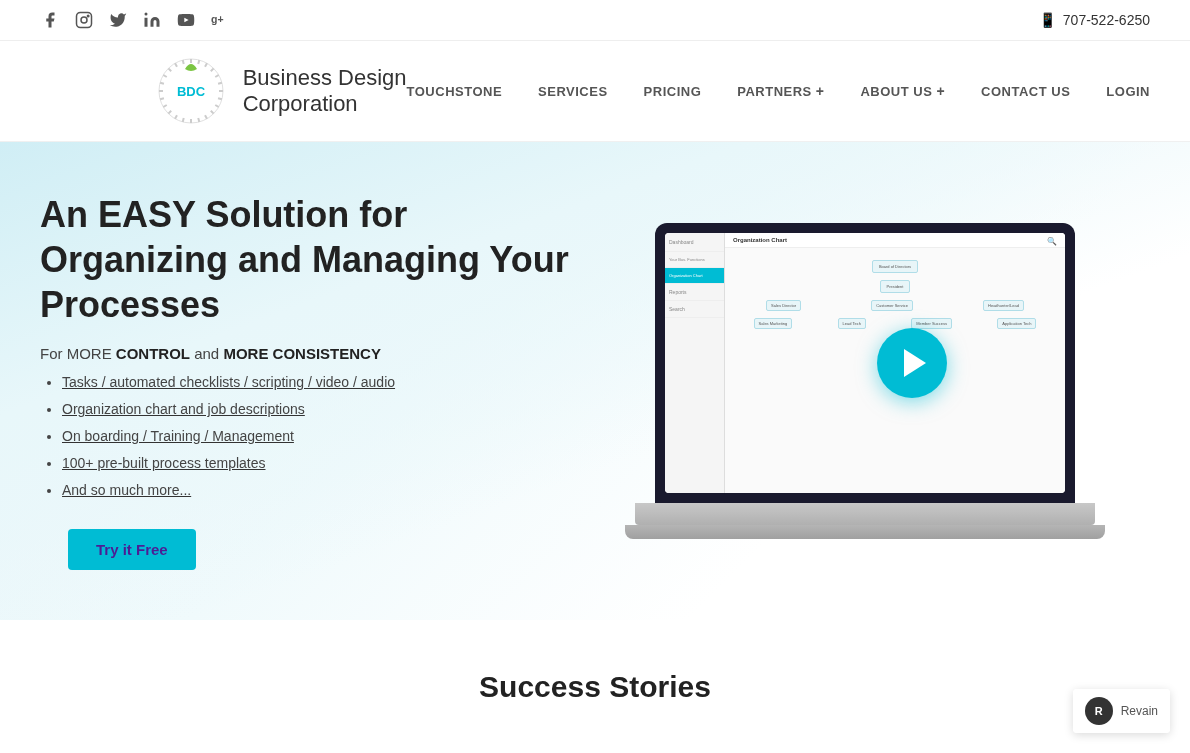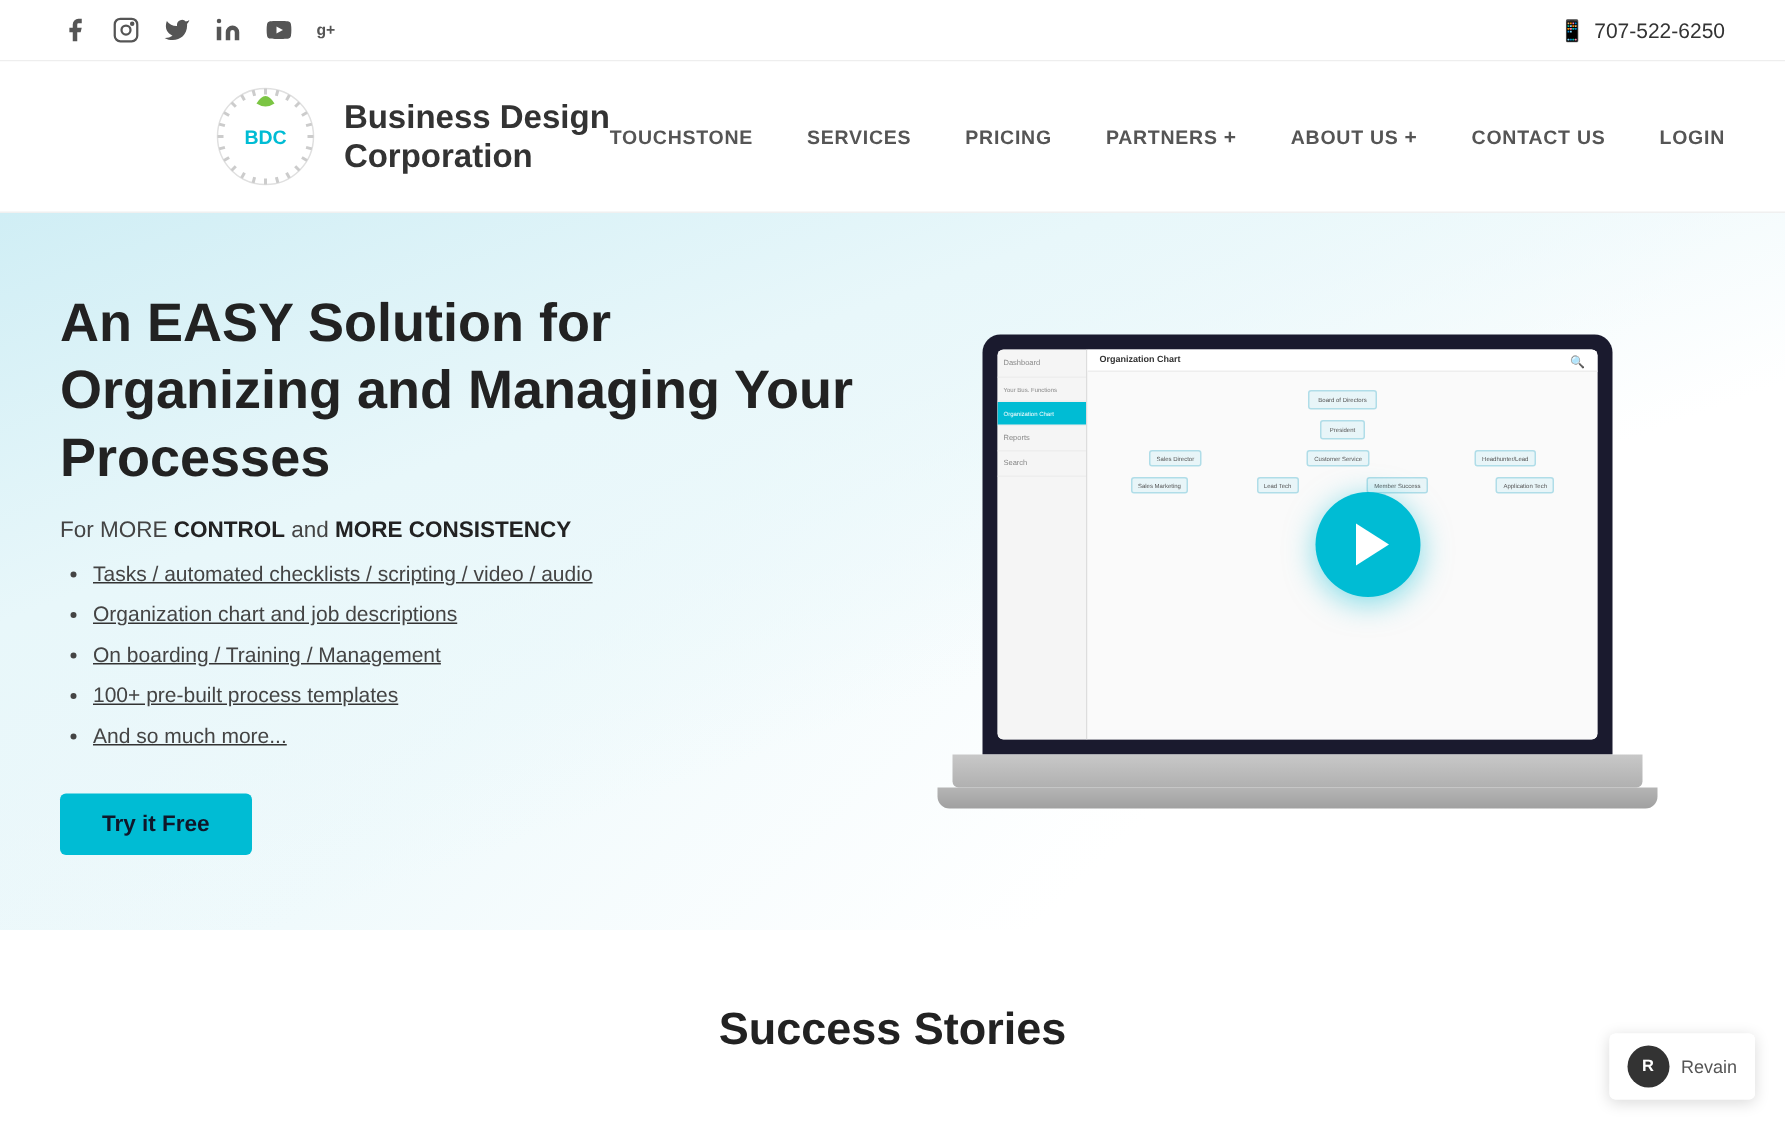--- a/index.html
+++ b/index.html
@@ -22,21 +22,21 @@
     
     .header {
       display: flex;
       justify-content: flex-end;
       align-items: center;
       padding: 10px 40px;
       background: #fff;
       border-bottom: 1px solid #f0f0f0;
     }
     .logo { display: flex; align-items: center; gap: 12px; }
-    .logo-text { font-size: 22px; font-weight: 700; color: #333; line-height: 1.2; }
+    .logo-text { font-size: 22px; font-weight: 400; color: #333; line-height: 1.2; }
     .logo-text span { display: block; }
     .nav { display: flex; align-items: center; gap: 36px; }
     .nav-item {
       font-size: 13px; font-weight: 600; color: #555; text-transform: uppercase;
       text-decoration: none; letter-spacing: 0.5px; cursor: pointer;
       display: flex; align-items: center; gap: 4px;
     }
     .nav-plus { font-size: 14px; color: #555; }
 
     
@@ -96,23 +96,23 @@
       margin-bottom: 6px;
       line-height: 1.5;
     }
     .hero-buttons { display: flex; gap: 16px; }
     .btn-demo {
       background: #00bcd4; color: #fff; border: none;
       padding: 12px 28px; font-size: 15px; font-weight: 600;
       border-radius: 4px; cursor: pointer;
     }
     .btn-try {
-      background: #00bcd4; color: #0f172a; border: none;
+      background: #00bcd4; color: #4c1d95; border: none;
       padding: 12px 28px; font-size: 15px; font-weight: 600;
-      border-radius: 4px; cursor: pointer;
+      border-radius: 4px; cursor: pointer; margin-left: 28px;
     }
 
     
     .hero-image {
       flex: 1;
       display: flex;
       justify-content: center;
       align-items: center;
       position: relative; z-index: 1;
     }

